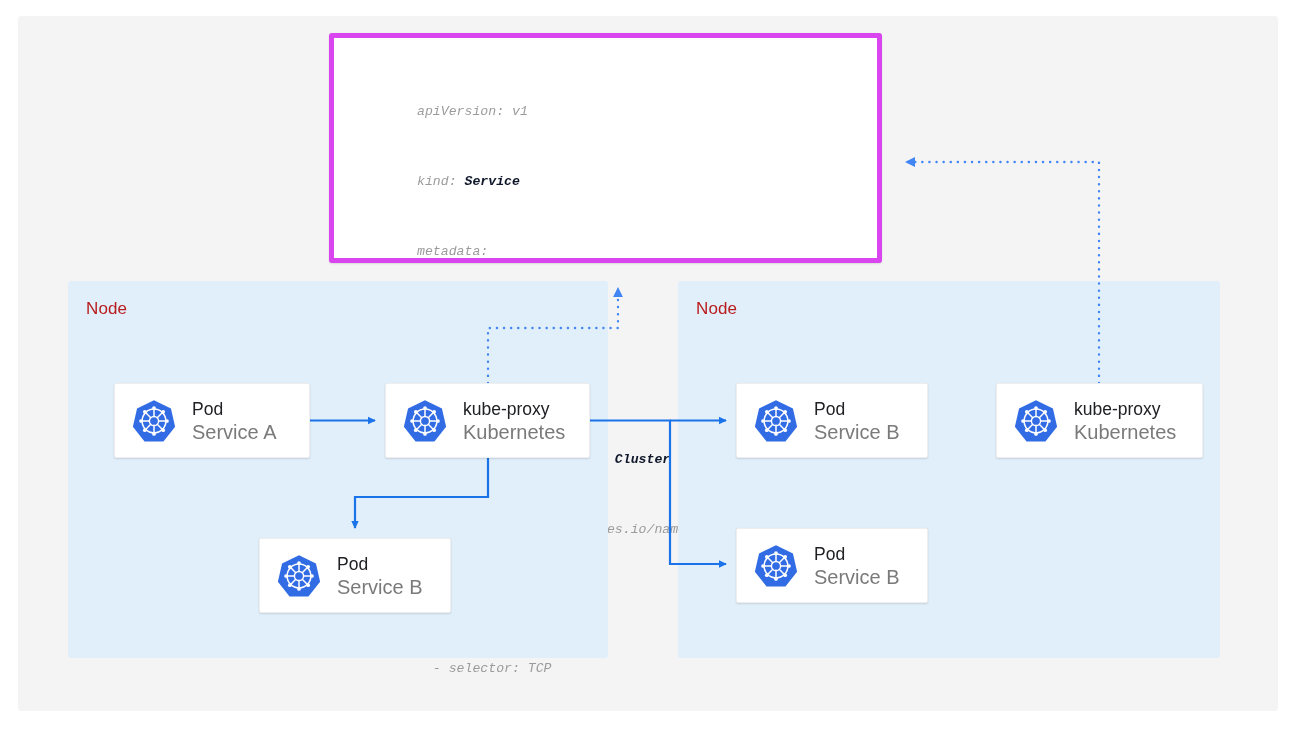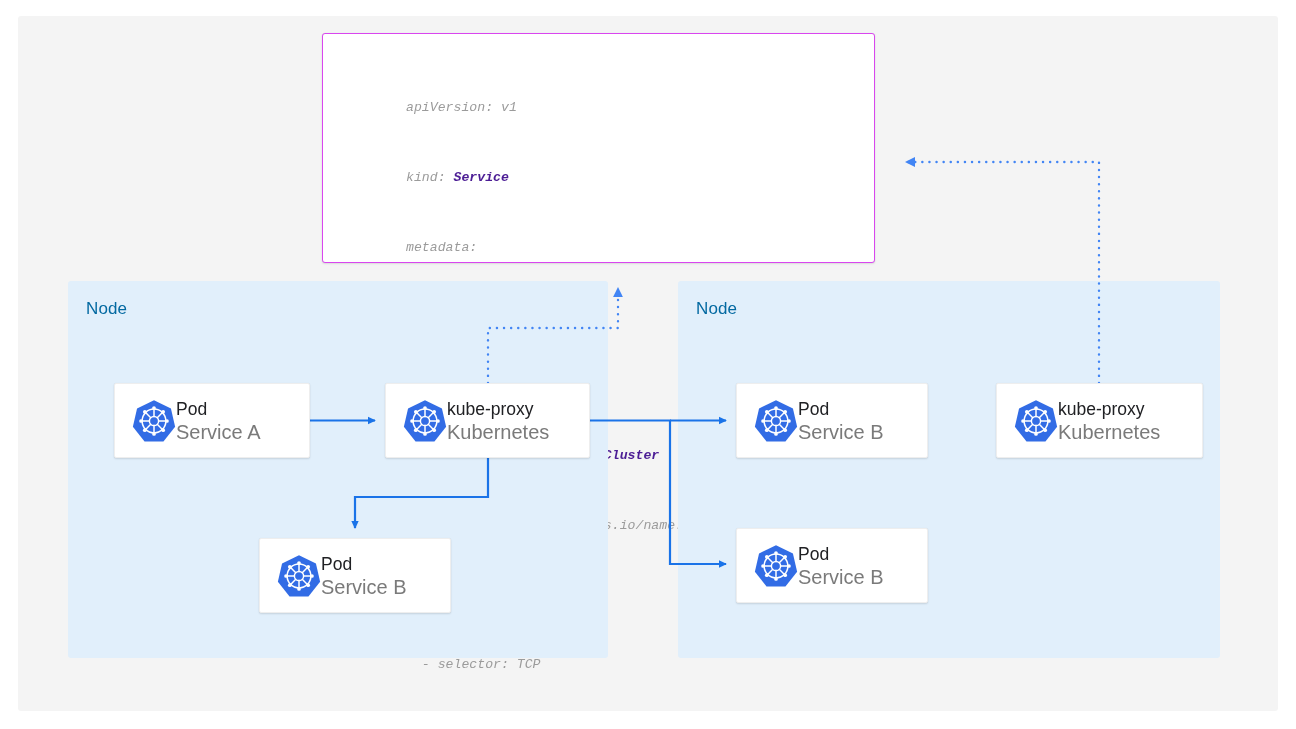--- a/index.html
+++ b/index.html
@@ -20,58 +20,58 @@
     top: 16px;
     width: 1260px;
     height: 695px;
     background: #f4f4f4;
     border-radius: 3px;
   }
 
   
   #yaml-card {
     position: absolute;
-    left: 304px;
+    left: 311px;
     top: 17px;
     width: 553px;
     height: 230px;
     background: #ffffff;
-    border: 1px solid #d946ef;
+    border: 5px solid #d946ef;
     border-radius: 3px;
     box-shadow: 0 1px 2px rgba(0,0,0,0.10), 0 0 1px rgba(0,0,0,0.08);
     box-sizing: border-box;
   }
   #yaml-body {
     position: absolute;
     left: 83px;
     top: 16px;
     font-family: "Liberation Mono", "DejaVu Sans Mono", monospace;
     font-style: italic;
     font-size: 13.2px;
     line-height: 23.2px;
     color: #9b9b9b;
     white-space: pre;
   }
   .yaml-line { display: block; }
-  .yaml-bold { font-weight: bold; color: #4c1d95; }
+  .yaml-bold { font-weight: bold; color: #0f172a; }
 
   
   .node-box {
     position: absolute;
     background: #e1effb;
     border-radius: 3px;
   }
   #node-left  { left: 50px;  top: 265px; width: 540px; height: 377px; }
   #node-right { left: 660px; top: 265px; width: 542px; height: 377px; }
   .node-label {
     position: absolute;
     left: 18px;
     top: 18px;
     font-size: 17px;
-    color: #0369a1;
+    color: #b91c1c;
     letter-spacing: 0.1px;
   }
 
   
   .card {
     position: absolute;
     background: #ffffff;
     border: 1px solid #eeeeee;
     border-radius: 2px;
     box-shadow: 0 1px 2px rgba(0,0,0,0.12), 0 0 1px rgba(0,0,0,0.06);
@@ -80,21 +80,21 @@
     align-items: center;
   }
   .card .k8s-icon {
     flex: 0 0 auto;
     margin-left: 17px;
     width: 44px;
     height: 44px;
     display: block;
   }
   .card .card-text {
-    margin-left: 0;
+    margin-left: 16px;
     display: flex;
     flex-direction: column;
     justify-content: space-between;
   }
   .card-title {
     font-size: 17.5px;
     color: #202124;
     line-height: 23px;
     white-space: nowrap;
   }

